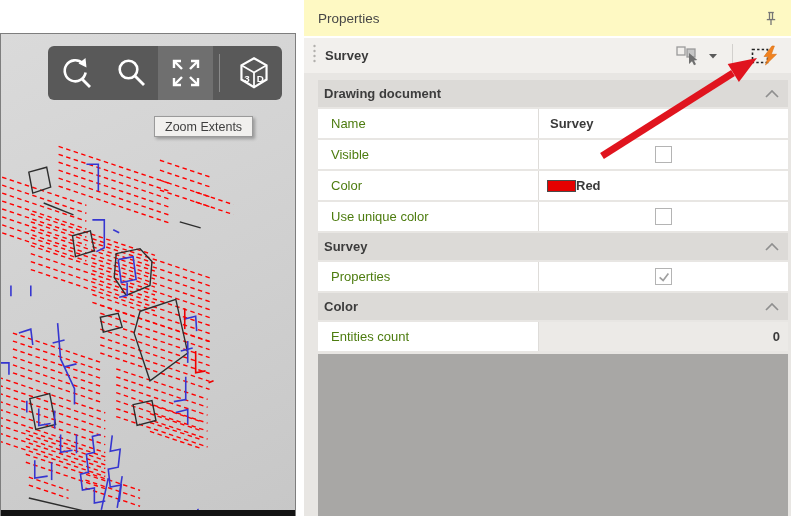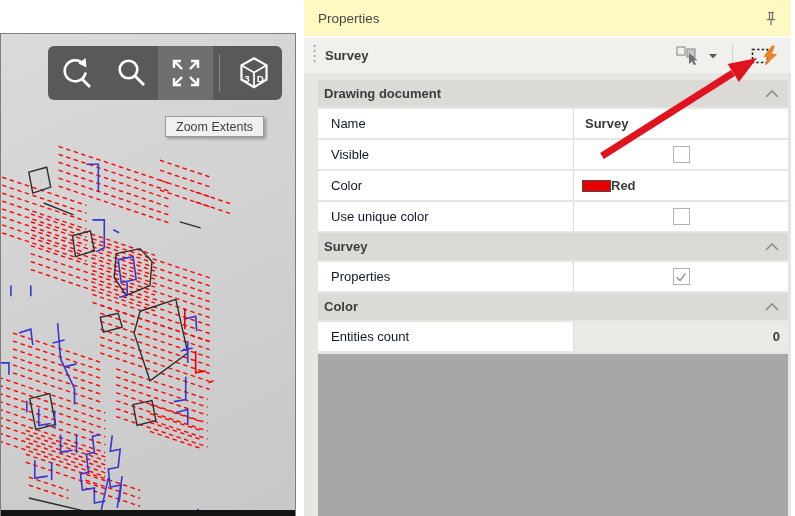--- a/index.html
+++ b/index.html
@@ -19,21 +19,21 @@
   #float-toolbar { position:absolute; left:47px; top:12px; width:234px; height:54px;
     background:#595959; border-radius:6px; display:flex; align-items:stretch; }
   .tb-btn { width:55px; display:flex; align-items:center; justify-content:center; cursor:pointer; }
   .tb-btn.active { background:#6f6f6f; }
   .tb-btn:first-child { border-radius:6px 0 0 6px; }
   .tb-sep { width:1px; background:#8a8a8a; margin:8px 6px; }
   .tb-cube { flex:1; display:flex; align-items:center; justify-content:center; cursor:pointer;
     border-radius:0 6px 6px 0; }
 
   
-  #tooltip { position:absolute; left:164px; top:82px; height:21px; padding:3px 10px 0 10px;
+  #tooltip { position:absolute; left:153px; top:82px; height:21px; padding:3px 10px 0 10px;
     background:#f1f0ee; border:1px solid #9a9a9a; color:#3f3f3f; font-size:12.5px;
     box-shadow:2px 2px 3px rgba(0,0,0,.28); white-space:nowrap; z-index:5; }
 
   
   #panel { position:absolute; left:304px; top:0; width:487px; height:516px;
     background:#fff; display:flex; flex-direction:column; }
   #panel-header { height:36px; display:flex; align-items:center;
     padding:0 10px 0 14px; background:#fef9c3; }
   #panel-title { font-size:13.5px; color:#474747; flex:1; }
   #pin-btn { width:20px; height:20px; display:flex; align-items:center; justify-content:center; cursor:pointer; }
@@ -43,22 +43,22 @@
   #grip { margin-right:8px; cursor:grab; }
   #selector-label { font-size:13px; font-weight:bold; color:#3a3a3a; flex:1; }
   .sel-icon-btn { display:flex; align-items:center; justify-content:center; cursor:pointer; padding:2px 4px; }
   .sel-sep { width:1px; height:24px; background:#d2d0cd; margin:0 14px 0 10px; }
 
   #grid { flex:1; background:#e8e6e3; padding:7px 3px 0 14px; overflow:hidden; }
   .psec { height:27px; margin-bottom:2px; background:#dcdad7; display:flex;
     align-items:center; justify-content:space-between; padding:0 9px 0 6px; cursor:pointer;gap:47px; }
   .psec-label { font-size:13px; font-weight:bold; color:#3c3c3c; }
   .prow { height:29px; margin-bottom:2px; background:#fff; display:flex; align-items:stretch; }
-  .pcell-label { width:256px; border-right:1px solid #dedcd9; display:flex;
-    align-items:center; padding-left:13px; font-size:13px; color:#0f172a; }
+  .pcell-label { width:221px; border-right:1px solid #dedcd9; display:flex;
+    align-items:center; padding-left:13px; font-size:13px; color:#4d7c0f; }
   .pcell-value { flex:1; display:flex; align-items:center; position:relative; }
   .pcell-value.center { justify-content:center; }
   .value-bold { font-size:13px; font-weight:bold; color:#3a3a3a; padding-left:11px; }
   .pcell-value.num { background:#eceae7; justify-content:flex-end; padding-right:8px;
     font-size:13px; font-weight:bold; color:#3a3a3a; }
   .checkbox { width:17px; height:17px; background:#fff; border:1px solid #b4b4b4;
     display:flex; align-items:center; justify-content:center; cursor:pointer; }
   .checkbox .tick { display:none; }
   .checkbox.checked .tick { display:block; }
   .swatch { width:29px; height:12px; margin-left:8px; border:1px solid #4a4a4a; }

